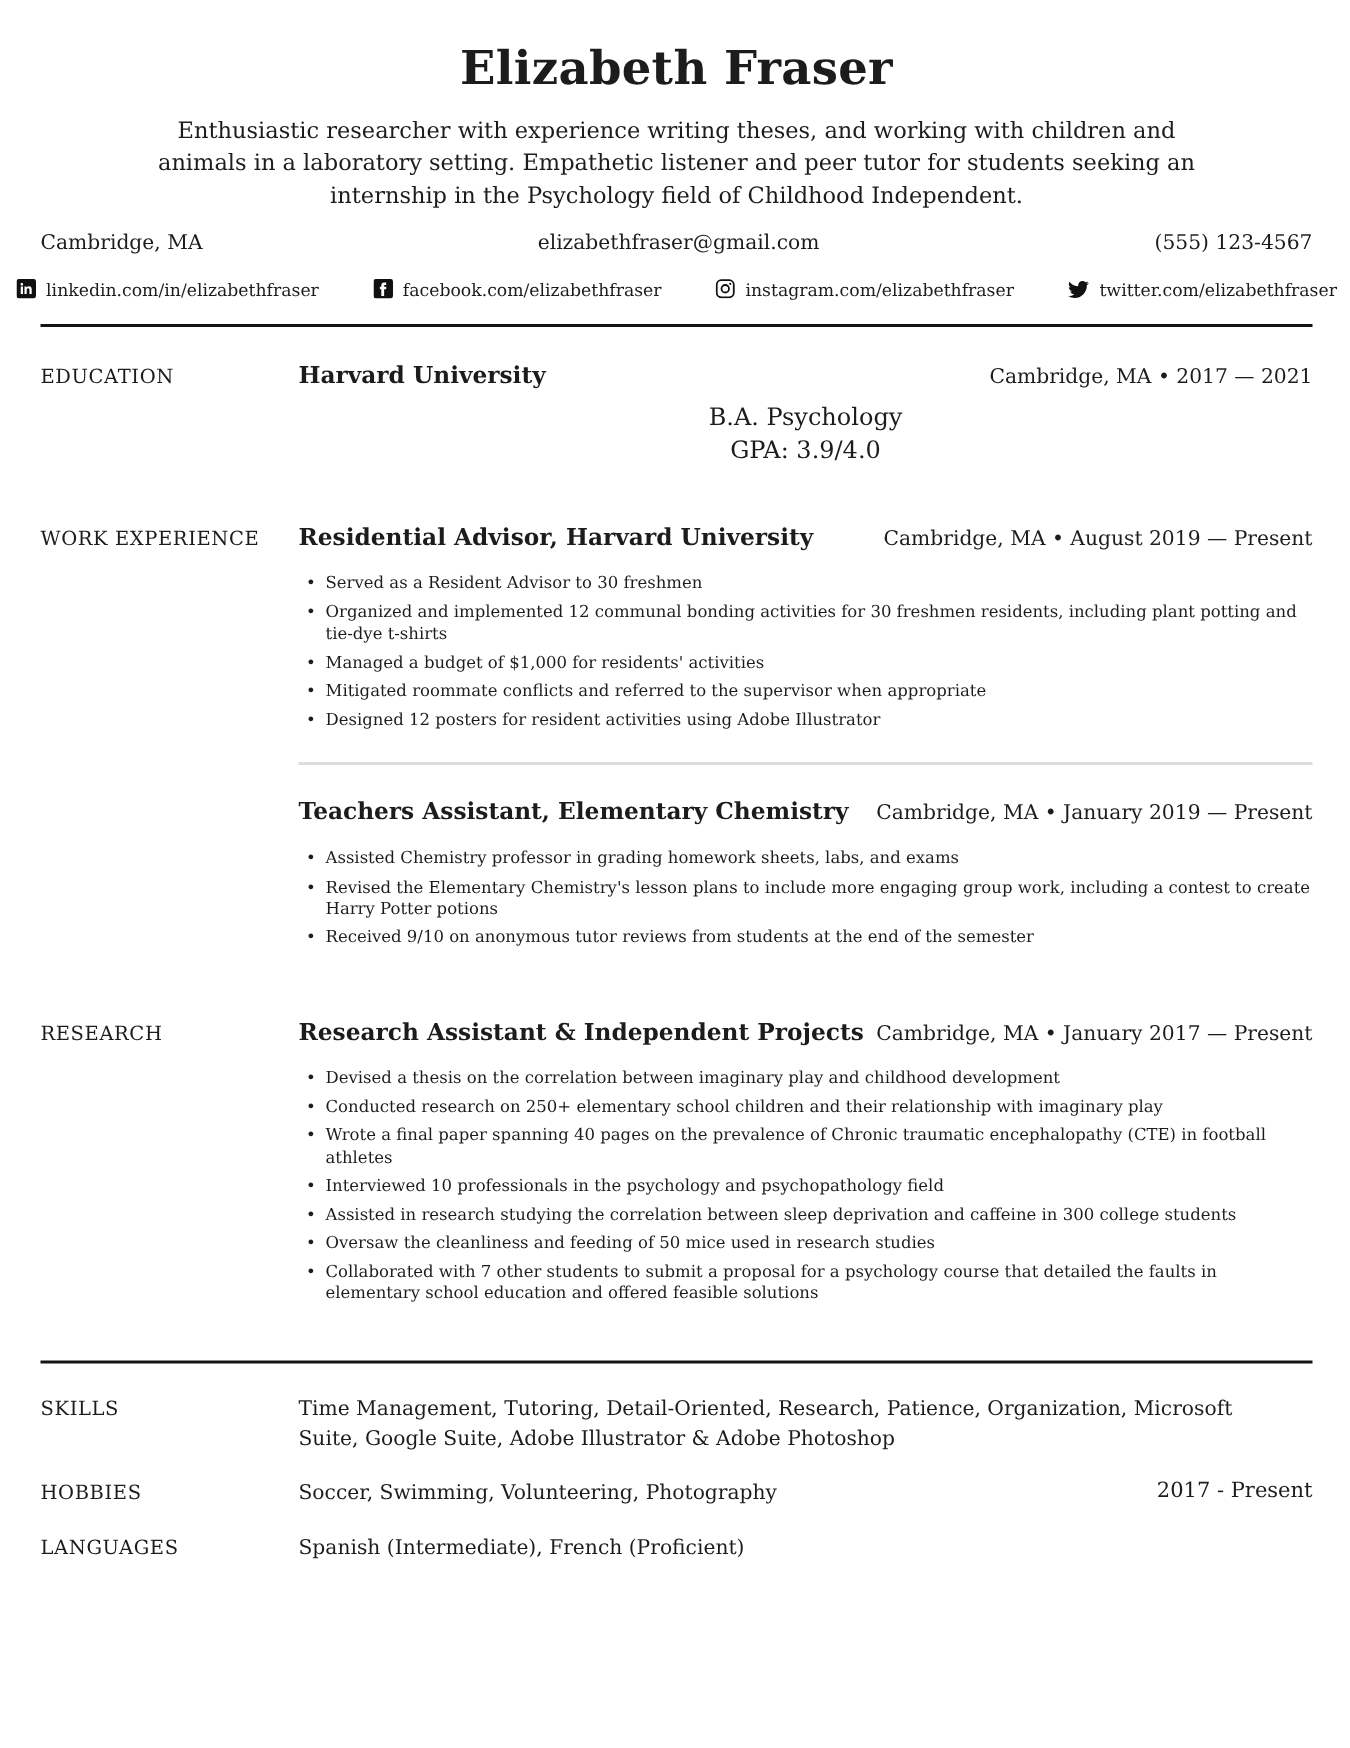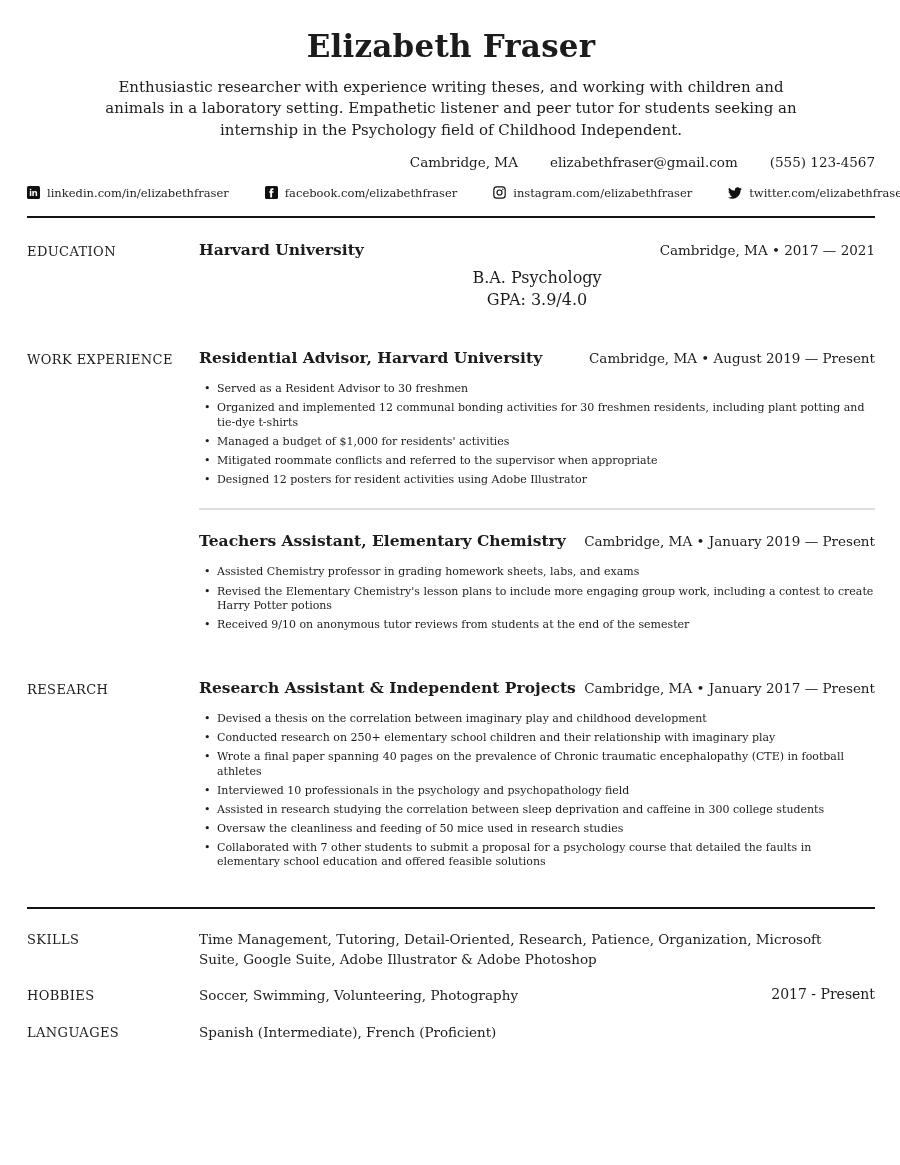--- a/index.html
+++ b/index.html
@@ -6,22 +6,22 @@
   html, body { margin: 0; padding: 0; background: #ffffff; }
   .page {
     width: 900px; height: 1165px; margin: 0 auto; background: #fff;
     font-family: "DejaVu Serif", "Liberation Serif", serif;
     color: #1c1c1c; padding: 20px 25px 0 27px; overflow: hidden;
   }
 
   
   .name { text-align: center; font-size: 31px; font-weight: 600; margin: 8px 0 13px; letter-spacing: 0.2px; }
   .summary { width: 706px; margin: 0 auto; text-align: center; font-size: 15px; line-height: 1.42; }
-  .contact-row { display: flex; justify-content: flex-end; gap: 32px; font-size: 13.5px; margin-top: 13px; }
-  .social-row { display: flex; justify-content: flex-start; gap: 36px; margin-top: 16px; align-items: center; }
+  .contact-row { display: flex; justify-content: space-between; gap: 32px; font-size: 13.5px; margin-top: 13px; }
+  .social-row { display: flex; justify-content: center; gap: 36px; margin-top: 16px; align-items: center; }
   .social-item { display: flex; align-items: center; gap: 7px; font-size: 11.5px; color: #1c1c1c; }
   .social-item svg { display: block; flex: 0 0 auto; }
 
   .rule-dark { border: none; border-top: 2.2px solid #141414; margin: 16px 0 0 0; }
   .rule-light { border: none; border-top: 2px solid #ddd; margin: 21px 0; }
 
   
   .section { display: grid; grid-template-columns: 172px 1fr; }
   .sec-label { font-size: 13px; letter-spacing: 0.4px; line-height: 1.55; padding-top: 2px; }
   .sec-edu { margin-top: 22px; }

